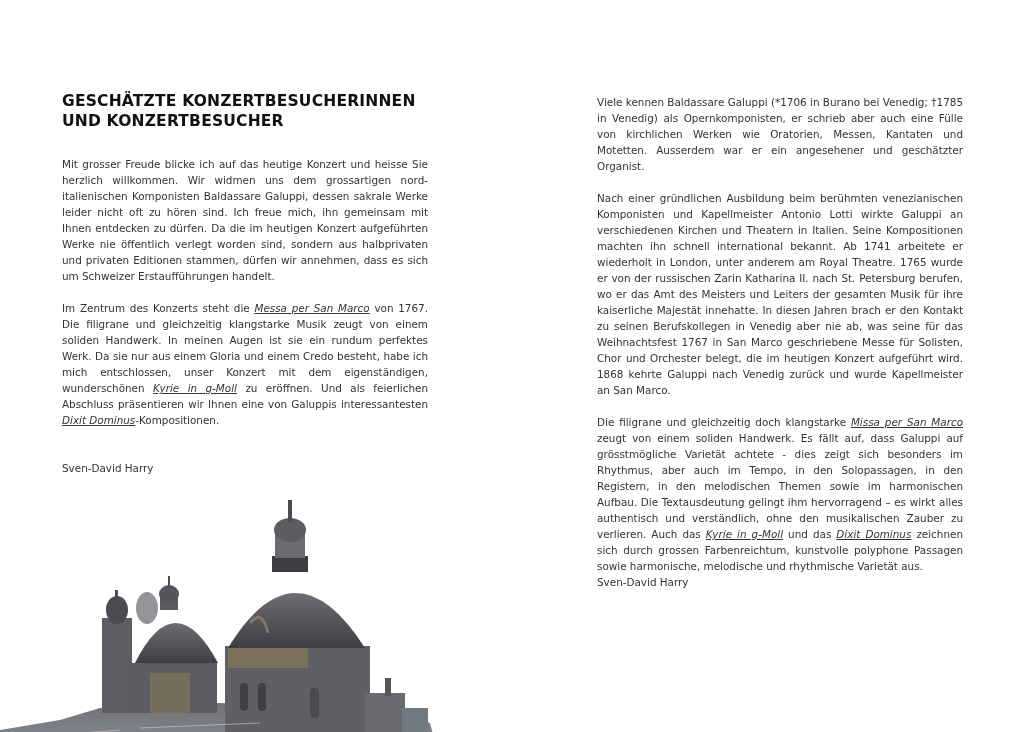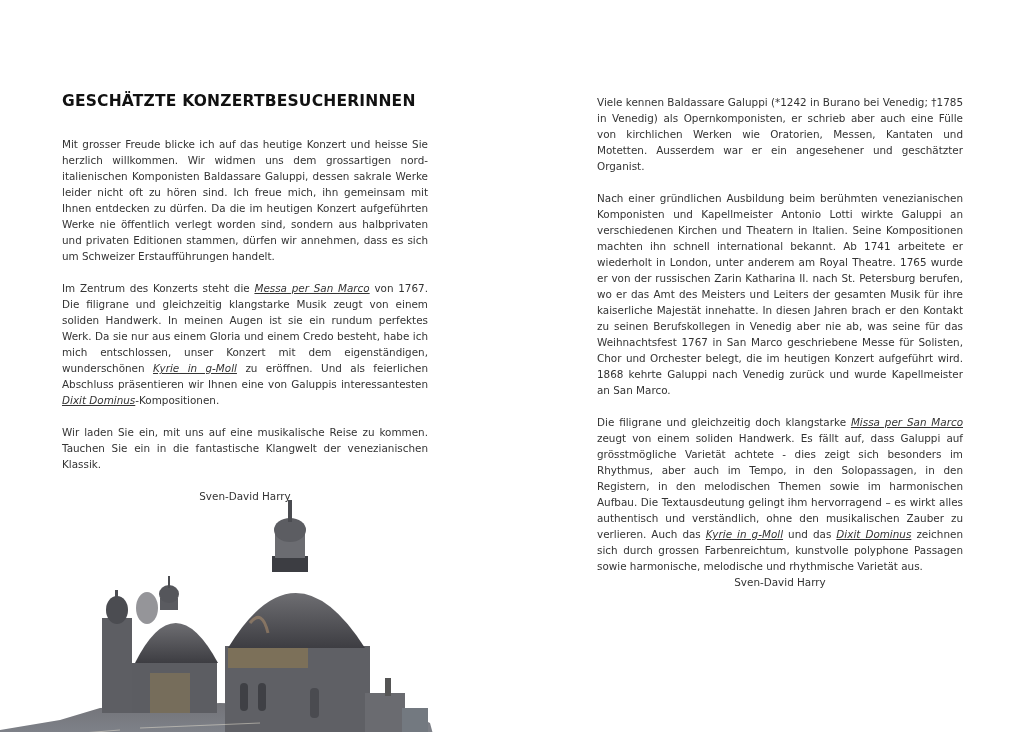--- a/index.html
+++ b/index.html
@@ -7,38 +7,38 @@
          font-family: "DejaVu Sans", sans-serif; color: #2a2a2a; }
   .page { position: absolute; top: 12px; height: 732px; margin-top: 16px; }
   .page-left { left: 0; width: 512px; }
   .page-right { left: 512px; width: 512px; }
   .heading { font-family: "DejaVu Sans", sans-serif; font-weight: bold; color: #111;
              text-transform: uppercase; font-size: 15.5px; line-height: 20px; letter-spacing: 0.2px; margin: 0; }
   .left-col { position: absolute; left: 62px; width: 366px; top: 63px; }
   .right-col { position: absolute; left: 85px; width: 366px; top: 62px; }
   p.body { font-size: 10.4px; line-height: 16px; text-align: justify; margin: 0; hyphens: manual; color: #333; }
   .gap { height: 16px; }
-  .sig { font-size: 10.4px; line-height: 16px; text-align: center; color: #333; }
+  .sig { font-size: 10.4px; line-height: 16px; text-align: left; color: #333; }
   em { font-style: italic; text-decoration: underline; }
   .illus { position: absolute; left: 0; top: 470px; width: 440px; height: 262px; }
 </style>
 </head>
 <body>
 
 <div class="page page-left">
   <div class="left-col">
     <h1 class="heading">
       <span>GESCHÄTZTE KONZERTBESUCHERINNEN</span><br>
+      <span>UND KONZERTBESUCHER</span>
     </h1>
     <div style="height:25px"></div>
     <p class="body">Mit grosser Freude blicke ich auf das heutige Konzert und heisse Sie herzlich willkommen. Wir widmen uns dem grossartigen nord­italienischen Komponisten Baldassare Galuppi, dessen sakrale Werke leider nicht oft zu hören sind. Ich freue mich, ihn gemeinsam mit Ihnen entdecken zu dürfen. Da die im heutigen Konzert aufgeführten Wer­ke nie öffentlich verlegt worden sind, sondern aus halbprivaten und privaten Editionen stammen, dürfen wir annehmen, dass es sich um Schweizer Erstaufführungen handelt.</p>
     <div class="gap"></div>
     <p class="body"><span>Im Zentrum des Konzerts steht die </span><em>Messa per San Marco</em><span> von 1767. Die filigrane und gleichzeitig klangstarke Musik zeugt von einem soliden Handwerk. In meinen Augen ist sie ein rundum perfektes Werk. Da sie nur aus einem Gloria und einem Credo besteht, habe ich mich ent­schlossen, unser Konzert mit dem eigenständigen, wunderschönen </span><em>Kyrie in g-Moll</em><span> zu eröffnen. Und als feierlichen Abschluss präsentieren wir Ihnen eine von Galuppis interessantesten </span><em>Dixit Dominus</em><span>-Kompo­sitionen.</span></p>
     <div class="gap"></div>
-    <p class="body">Wir laden Sie ein, mit uns auf eine musikalische Reise zu kommen. Tauchen Sie ein in die fantastische Klangwelt der venezianischen Klassik.</p>
     <div class="gap"></div>
     <div class="sig">Sven-David Harry</div>
   </div>
 
   <svg class="illus" viewBox="0 0 440 262" xmlns="http://www.w3.org/2000/svg">
     <defs>
       <linearGradient id="dome" x1="0" y1="0" x2="0" y2="1">
         <stop offset="0" stop-color="#6e6e72"></stop>
         <stop offset="1" stop-color="#3d3d42"></stop>
       </linearGradient>
@@ -80,20 +80,20 @@
     <rect x="385" y="180" width="6" height="18" fill="#555"></rect>
     <rect x="402" y="210" width="26" height="30" fill="#737980"></rect>
 
     <path d="M20 240 L120 232 M140 230 L260 225" stroke="#e8e2d2" stroke-width="1" opacity="0.5"></path>
   </svg>
 </div>
 
 <div class="page page-right">
   <div class="right-col">
     <div style="height:4px"></div>
-    <p class="body">Viele kennen Baldassare Galuppi (*1242 in Burano bei Venedig; †1785 in Venedig) als Opernkomponisten, er schrieb aber auch eine Fülle von kirchlichen Werken wie Oratorien, Messen, Kantaten und Motetten. Ausserdem war er ein angesehener und geschätzter Organist.</p>
+    <p class="body">Viele kennen Baldassare Galuppi (*1706 in Burano bei Venedig; †1785 in Venedig) als Opernkomponisten, er schrieb aber auch eine Fülle von kirchlichen Werken wie Oratorien, Messen, Kantaten und Motetten. Ausserdem war er ein angesehener und geschätzter Organist.</p>
     <div class="gap"></div>
     <p class="body">Nach einer gründlichen Ausbildung beim berühmten venezianischen Komponisten und Kapellmeister Antonio Lotti wirkte Galuppi an verschiedenen Kirchen und Theatern in Italien. Seine Kompositio­nen machten ihn schnell international bekannt. Ab 1741 arbeitete er wiederholt in London, unter anderem am Royal Theatre. 1765 wurde er von der russischen Zarin Katharina II. nach St. Petersburg berufen, wo er das Amt des Meisters und Leiters der gesamten Musik für ihre kaiserliche Majestät innehatte. In diesen Jahren brach er den Kontakt zu seinen Berufskollegen in Venedig aber nie ab, was seine für das Weihnachtsfest 1767 in San Marco geschriebene Messe für Solisten, Chor und Orchester belegt, die im heutigen Konzert aufgeführt wird. 1868 kehrte Galuppi nach Venedig zurück und wurde Kapellmeister an San Marco.</p>
     <div class="gap"></div>
     <p class="body"><span>Die filigrane und gleichzeitig doch klangstarke </span><em>Missa per San Marco</em><span> zeugt von einem soliden Handwerk. Es fällt auf, dass Galuppi auf grösst­mögliche Varietät achtete - dies zeigt sich besonders im Rhythmus, aber auch im Tempo, in den Solopassagen, in den Registern, in den melodi­schen Themen sowie im harmonischen Aufbau. Die Textausdeutung gelingt ihm hervorragend – es wirkt alles authentisch und verständlich, ohne den musikalischen Zauber zu verlieren. Auch das </span><em>Kyrie in g-Moll</em><span> und das </span><em>Dixit Dominus</em><span> zeichnen sich durch grossen Farbenreichtum, kunstvolle polyphone Passagen sowie harmonische, melodische und rhythmische Varietät aus.</span></p>
     <div class="sig">Sven-David Harry</div>
   </div>
 </div>
 
 </body></html>

